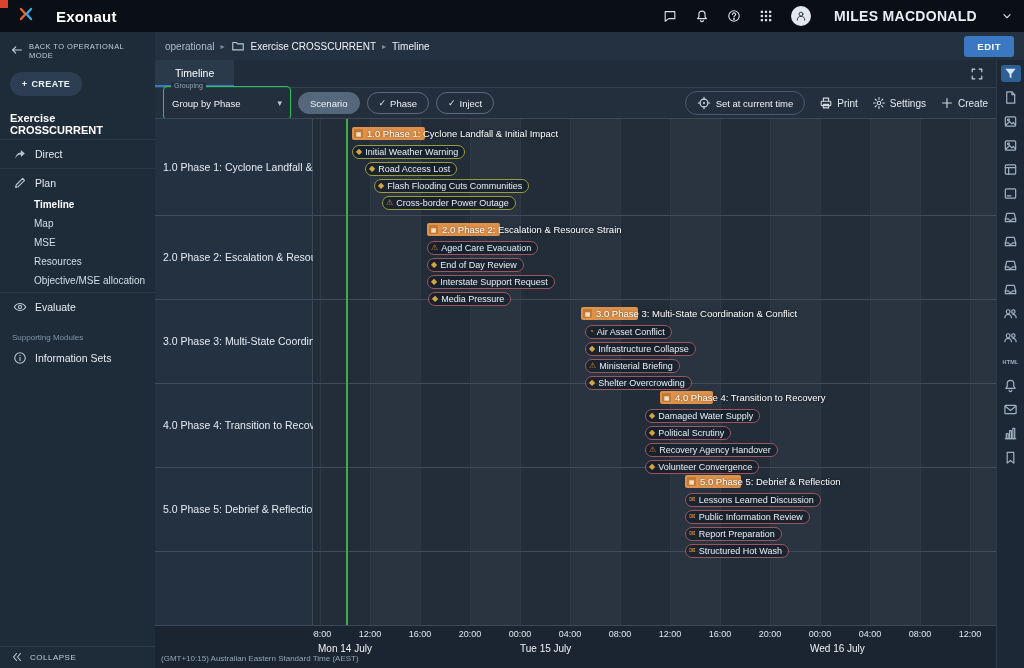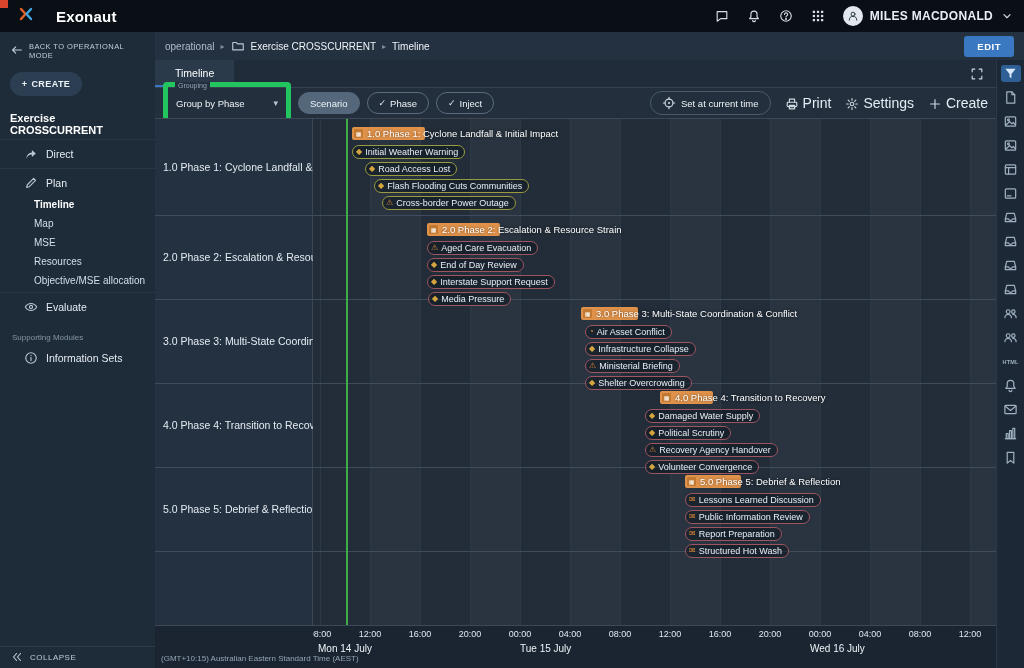--- a/index.html
+++ b/index.html
@@ -8,38 +8,38 @@
   .page { position:relative; width:1024px; height:668px; background:#232f3d; }
 
   
   .topbar { position:absolute; left:0; top:0; width:1024px; height:32px; background:#0a0f15;
     display:flex; align-items:center; padding:0 10px; color:#dfe6ec; z-index:30; }
   .corner { position:absolute; left:0; top:0; width:8px; height:8px; background:#d9452c; }
   .brand { display:flex; align-items:center; gap:22px; margin-left:8px; }
   .brand-name { font-size:15px; font-weight:bold; color:#fff; letter-spacing:.2px; }
   .top-actions { margin-left:auto; display:flex; align-items:center; gap:18px; }
   .tico { display:flex; align-items:center; color:#d6dee6; cursor:pointer; }
-  .user { display:flex; align-items:center; gap:7px; font-size:12px; font-weight:bold;
+  .user { display:flex; align-items:center; gap:23px; font-size:14px; font-weight:bold;
     letter-spacing:.3px; color:#e8eef4; cursor:pointer; }
   .avatar { width:20px; height:20px; border-radius:50%; background:#e2e8ed; color:#26333f;
     display:flex; align-items:center; justify-content:center; }
 
   
   .sidebar { position:absolute; left:0; top:32px; width:155px; height:636px; background:#1e2b39;
     display:flex; flex-direction:column; color:#dfe8f0; z-index:20; }
   .back { display:flex; align-items:center; gap:5px; padding:10px 10px 8px 10px; font-size:7.5px;
     letter-spacing:.4px; color:#c2cdd8; cursor:pointer; }
   .createbtn { margin:4px 10px 10px 10px; width:72px; height:24px; border:none; border-radius:12px;
     background:#2c3e52; color:#eef3f8; font-size:9px; font-weight:bold; letter-spacing:.4px;
     display:flex; align-items:center; justify-content:center; gap:4px; cursor:pointer;
     font-family:inherit; }
   .exname { padding:6px 10px 1px 10px; font-size:11px; font-weight:bold; color:#fff; }
   .exmode { padding:0 10px 8px 10px; font-size:8.5px; color:#8fa0b0; }
   .navsep { height:1px; background:#2a3745; margin:2px 0; }
-  .navitem { display:flex; align-items:center; gap:8px; height:24px; padding:0 24px;
+  .navitem { display:flex; align-items:center; gap:8px; height:24px; padding:0 13px;
     font-size:10.5px; color:#e4ecf3; cursor:pointer; }
   .navitem .nico { display:flex; color:#b8c6d4; }
   .subitem { height:19px; display:flex; align-items:center; padding-left:34px; font-size:10px;
     color:#d4dfe9; cursor:pointer; }
   .subitem.active { color:#ffffff; font-weight:bold; }
   .supporting { padding:14px 12px 4px 12px; font-size:8px; color:#8496a6; }
   .spacer { flex:1; }
   .collapse { border-top:1px solid #2e3c4a; height:22px; display:flex; align-items:center;
     gap:6px; padding:0 10px; font-size:8px; letter-spacing:.5px; color:#c2cdd8; cursor:pointer; }
 
@@ -64,34 +64,34 @@
   .rico-html { font-size:5.5px; font-weight:bold; letter-spacing:.2px; }
 
   .tabrow { height:28px; background:#202c3a; border-bottom:1px solid #36424f; display:flex;
     align-items:stretch; justify-content:space-between; }
   .tab { padding:0 20px; display:flex; align-items:center; background:#2a3a4b; color:#fff;
     font-size:10.5px; border-bottom:2px solid var(--accent,#3a78c2); cursor:pointer; }
   .fsbtn { display:flex; align-items:center; padding:0 12px; color:#cfd8e0; cursor:pointer; }
 
   .toolbar { height:30px; display:flex; align-items:center; padding:0 8px; gap:7px;
     background:#232f3d; }
-  .grouping { position:relative; width:128px; height:26px; border:5px solid #22c55e;
+  .grouping { position:relative; width:128px; height:26px; border:1px solid #22c55e;
     border-radius:4px; display:flex; align-items:center; padding:16px 8px; cursor:pointer; }
   .grouping-label { position:absolute; top:-5px; left:7px; font-size:7px; color:#93a5b5;
     background:#232f3d; padding:0 3px; }
   .grouping-value { font-size:9.5px; color:#eef3f8; flex:1; }
   .grouping-caret { color:#b8c6d4; font-size:9px; }
   .fchip { height:22px; border-radius:12px; display:inline-flex; align-items:center; gap:4px;
     padding:0 11px; font-size:9.5px; color:#eef3f8; border:1px solid #5a6b7d; cursor:pointer; }
   .fchip.solid { background:#55677a; border-color:#55677a; }
   .fchip .chk { font-size:9px; color:#dfe8f0; }
   .tb-right { margin-left:auto; display:flex; align-items:center; gap:14px; }
   .setnow { height:24px; border:1px solid #4a5a6c; border-radius:13px; display:flex;
     align-items:center; gap:5px; padding:0 11px; font-size:9.5px; color:#eef3f8; cursor:pointer; }
-  .tbtn { display:flex; align-items:flex-end; gap:4px; font-size:14px; color:#e4ecf3;
+  .tbtn { display:flex; align-items:center; gap:4px; font-size:10px; color:#e4ecf3;
     cursor:pointer; }
   .tbtn .nico, .setnow .nico { display:flex; color:#cfd8e0; }
 
   
   .grid { position:relative; height:507px; border-top:1px solid #3c4855; background:#243140;
     overflow:hidden; }
   .labelcol { position:absolute; left:0; top:0; width:158px; height:507px; background:#243140;
     border-right:1px solid #3c4855; z-index:4; }
   .rowlabel { position:absolute; left:0; width:158px; display:flex; align-items:center;
     padding:0 6px 0 8px; font-size:10.5px; color:#e4ecf3; overflow:hidden; white-space:nowrap; }

